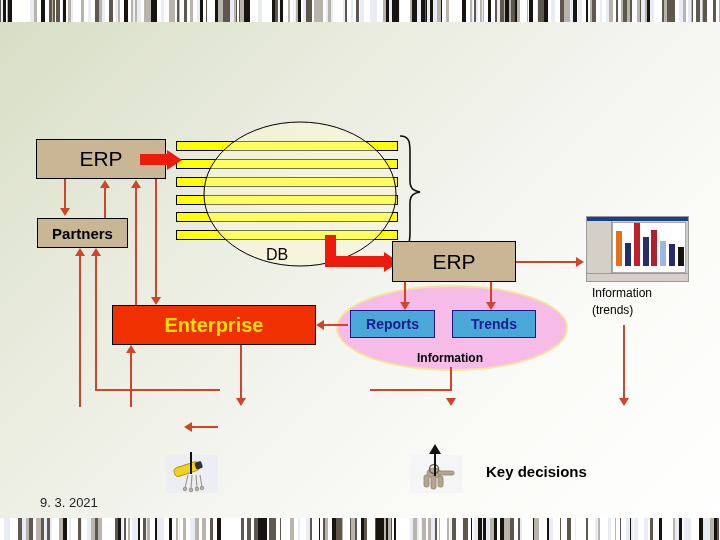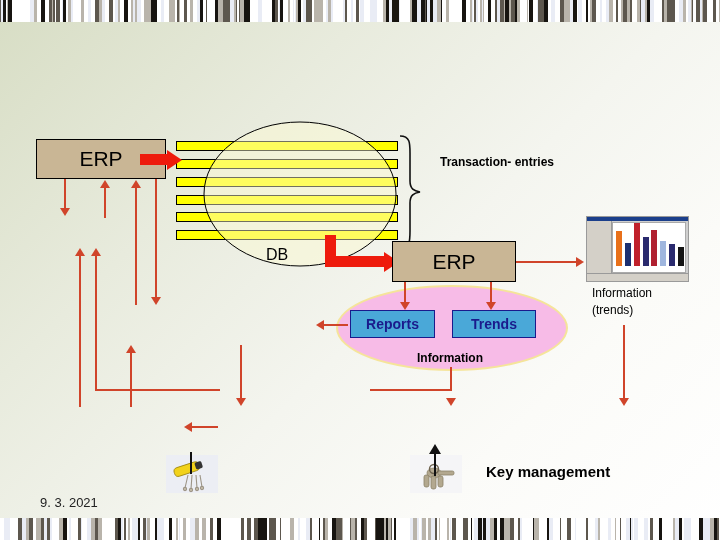--- a/index.html
+++ b/index.html
@@ -629,29 +629,31 @@
   <div class="ybar" style="left:176px;top:230px;width:222px;"></div>
 
   <svg width="720" height="540" style="position:absolute;left:0;top:0;pointer-events:none;">
     <ellipse cx="300" cy="194" rx="96" ry="72" fill="rgba(253,251,208,0.45)" stroke="#000" stroke-width="1"></ellipse>
   </svg>
   <div class="lbl" style="left:266px;top:246px;font-size:16px;">DB</div>
 
   <svg width="80" height="120" style="position:absolute;left:396px;top:133px;">
     <path d="M4 3 C14 3 14 10 14 20 L14 48 C14 56 18 58 24 59 C18 60 14 62 14 70 L14 98 C14 108 14 115 4 115" fill="none" stroke="#111" stroke-width="1.6"></path>
   </svg>
-  <div class="lbl" style="left:440px;top:155px;font-size:12px;font-weight:bold;">Transaction- entries</div>
 
   <div class="box tan" style="left:36px;top:139px;width:130px;height:40px;">
     <span style="font-size:21px;">ERP</span>
   </div>
 
   <div class="fat-shaft" style="left:140px;top:154px;width:28px;height:11px;"></div>
   <div class="fat-head-r" style="left:167px;top:150px;"></div>
 
+  <div class="box tan" style="left:37px;top:218px;width:91px;height:30px;">
+    <span style="font-size:15px;font-weight:bold;">Partners</span>
+  </div>
 
   <div class="fat-shaft" style="left:325px;top:235px;width:11px;height:32px;"></div>
   <div class="fat-shaft" style="left:325px;top:256px;width:60px;height:11px;"></div>
   <div class="fat-head-r" style="left:384px;top:252px;"></div>
 
   <div id="pinkEllipse" style="left:336px;top:285px;width:228px;height:82px;"></div>
 
   <div class="box tan" style="left:392px;top:241px;width:124px;height:41px;">
     <span style="font-size:21px;">ERP</span>
   </div>
@@ -683,20 +685,23 @@
         <div class="cb" style="left: 38px; height: 36px; background: rgb(176, 32, 48);"></div>
         <div class="cb" style="left: 47px; height: 25px; background: rgb(159, 182, 222);"></div>
         <div class="cb" style="left: 56px; height: 22px; background: rgb(42, 42, 110);"></div>
         <div class="cb" style="left: 65px; height: 19px; background: rgb(20, 20, 20);"></div>
       </div>
     <div class="bbar"></div>
   </div>
   <div class="lbl" style="left:592px;top:286px;font-size:12px;">Information</div>
   <div class="lbl" style="left:592px;top:303px;font-size:12px;">(trends)</div>
 
+  <div class="box" style="left:112px;top:305px;width:204px;height:40px;background:#f03000;border:1px solid #000;">
+    <span style="font-size:20px;font-weight:bold;color:#ffe000;">Enterprise</span>
+  </div>
 
   <div class="hline" style="left:322px;top:324px;width:26px;"></div>
   <div class="ah-left" style="left:316px;top:320px;"></div>
 
 
 
   <div class="hline" style="left:190px;top:426px;width:28px;"></div>
   <div class="ah-left" style="left:184px;top:422px;"></div>
 
   <div class="vline" style="left:64px;top:179px;height:31px;"></div>
@@ -757,19 +762,19 @@
         <rect x="14" y="20" width="5" height="12" rx="2"></rect>
         <rect x="21" y="21" width="5" height="13" rx="2"></rect>
         <rect x="28" y="21" width="5" height="11" rx="2"></rect>
       </g>
       <circle cx="24" cy="14" r="4.5" fill="none" stroke="#6f6450" stroke-width="1.4"></circle>
     </svg>
   </div>
 
   <div class="vline" style="left:434px;top:452px;height:24px;background:#111;"></div>
   <div class="ah-up" style="left:429px;top:444px;border-bottom-color:#111;border-left-width:6px;border-right-width:6px;border-bottom-width:10px;"></div>
-  <div class="lbl" style="left:486px;top:463px;font-size:15px;font-weight:bold;">Key management</div>
+  <div class="lbl" style="left:486px;top:463px;font-size:15px;font-weight:bold;">Key decisions</div>
 
   <div class="vline" style="left:190px;top:452px;height:22px;background:#111;"></div>
 
   <div class="lbl" style="left:40px;top:495px;font-size:13px;color:#222;">9. 3. 2021</div>
 
 </div>
 
 </body></html>

